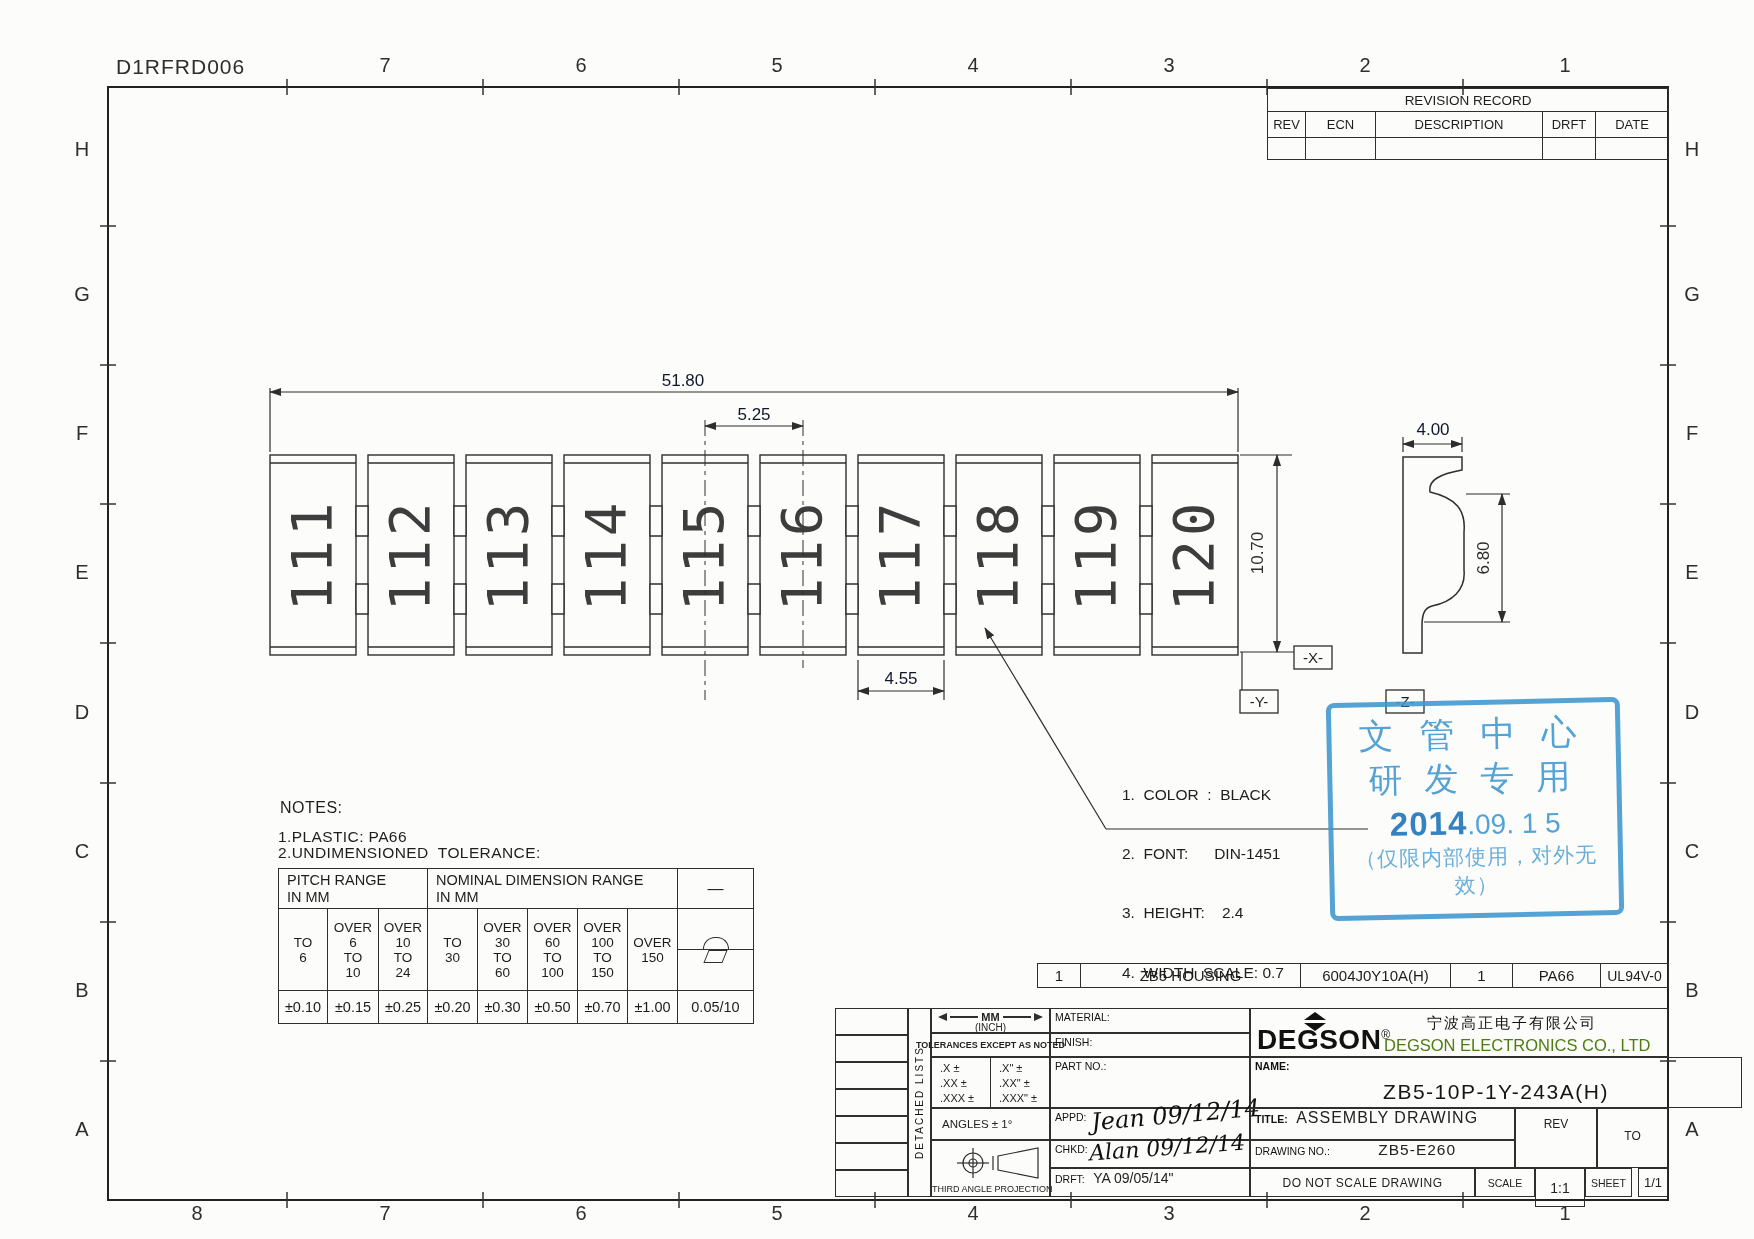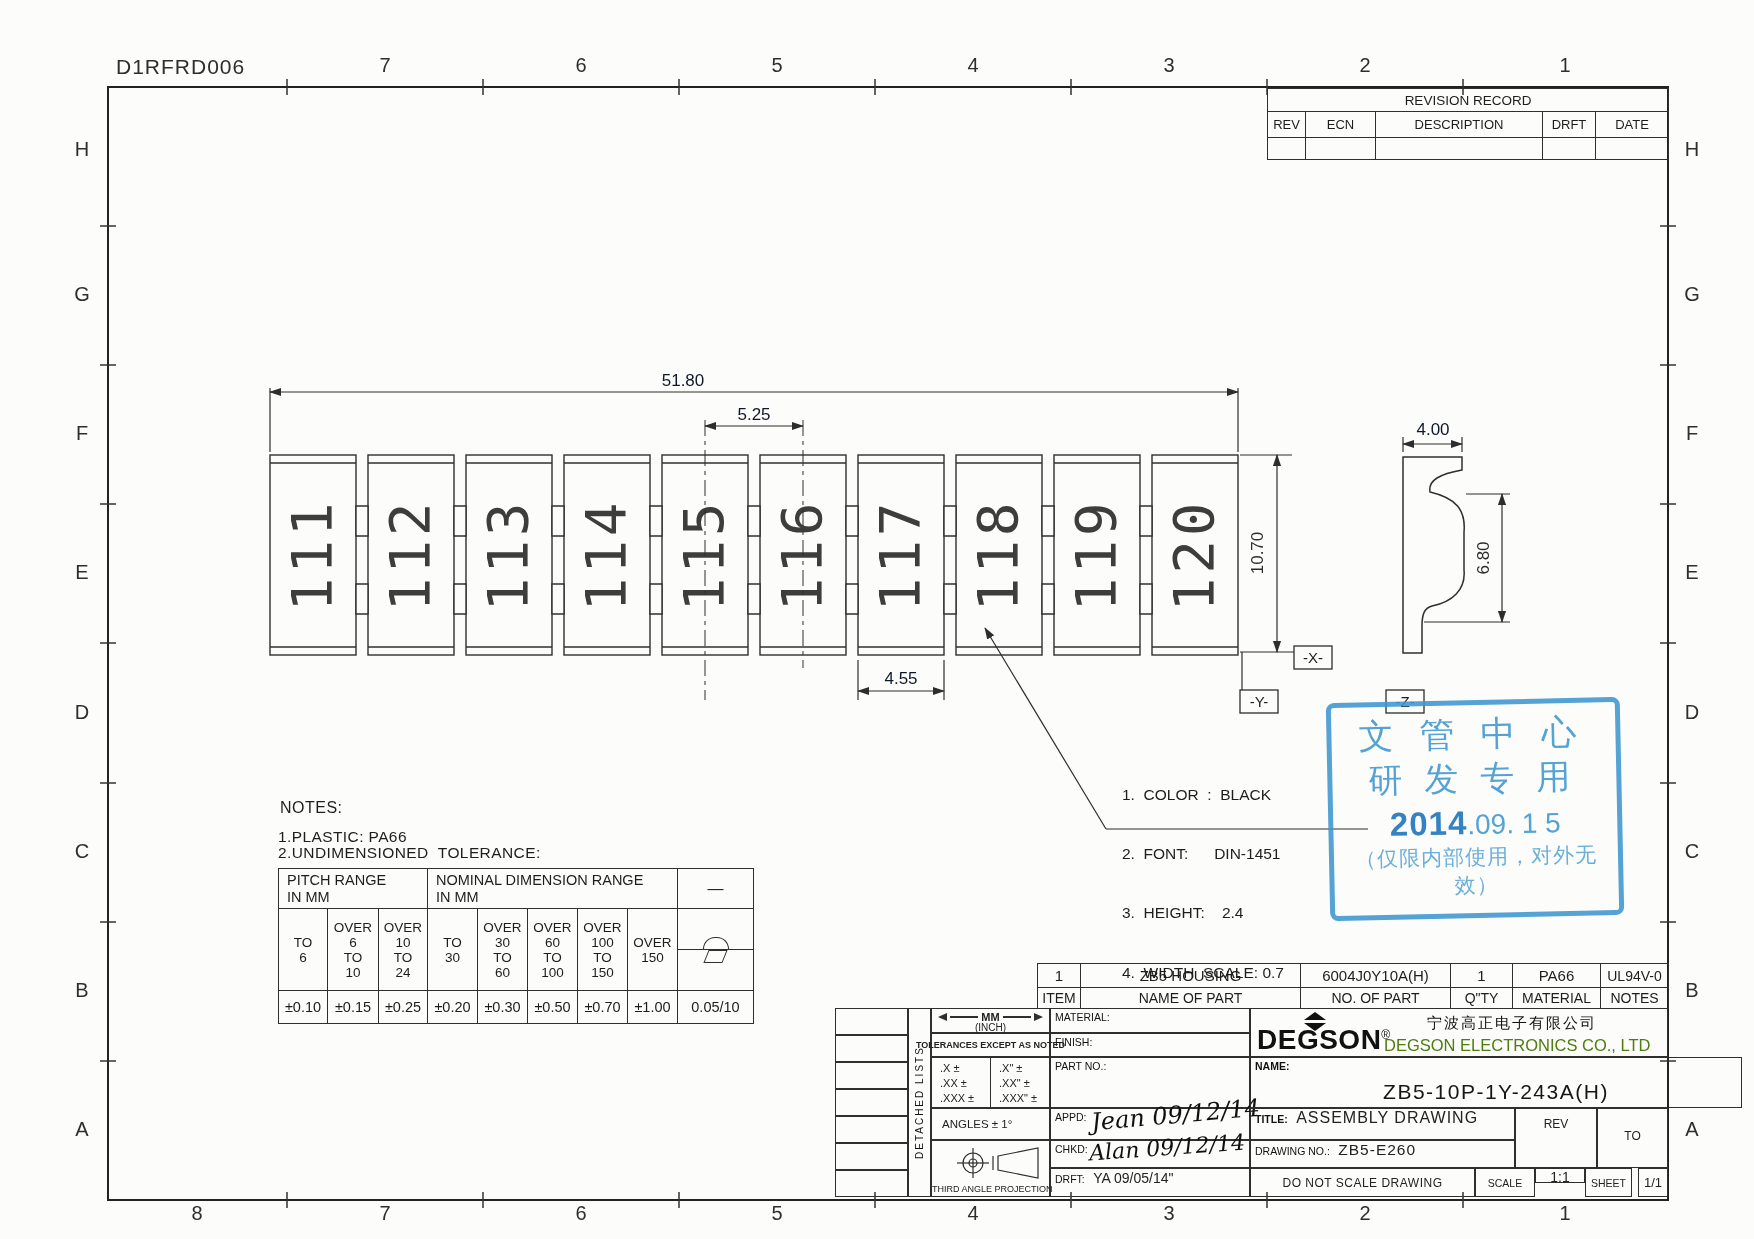--- a/index.html
+++ b/index.html
@@ -346,28 +346,20 @@
       </colgroup>
     <tbody>
         <tr style="height:24px">
       <td style="font-size:15px">1</td>
       <td style="font-size:15px">ZB5 HOUSING</td>
       <td style="font-size:15px">6004J0Y10A(H)</td>
       <td style="font-size:15px">1</td>
       <td style="font-size:15px">PA66</td>
       <td style="font-size:14px">UL94V-0</td>
     </tr>
-    <tr style="height:21px">
-      <td style="font-size:14px">ITEM</td>
-      <td style="font-size:14px">NAME OF PART</td>
-      <td style="font-size:14px">NO. OF PART</td>
-      <td style="font-size:14px">Q"TY</td>
-      <td style="font-size:14px">MATERIAL</td>
-      <td style="font-size:14px">NOTES</td>
-    </tr>
   </tbody>
     </table>
 
   <div class="cell" style="left:835px;top:1008px;width:73px;height:27px"></div>
   <div class="cell" style="left:835px;top:1035px;width:73px;height:27px"></div>
   <div class="cell" style="left:835px;top:1062px;width:73px;height:27px"></div>
   <div class="cell" style="left:835px;top:1089px;width:73px;height:27px"></div>
   <div class="cell" style="left:835px;top:1116px;width:73px;height:27px"></div>
   <div class="cell" style="left:835px;top:1143px;width:73px;height:27px"></div>
   <div class="cell" style="left:835px;top:1170px;width:73px;height:27px"></div>
@@ -445,29 +437,29 @@
     <span style="font-size:16px;letter-spacing:1px">ASSEMBLY DRAWING</span>
   </div>
   <div class="cell" style="left:1515px;top:1108px;width:82px;height:60px">
     <div style="text-align:center;font-size:12px;padding-top:8px">REV</div>
   </div>
   <div class="cell" style="left:1597px;top:1108px;width:71px;height:60px">
     <div style="text-align:center;font-size:12px;padding-top:20px">TO</div>
   </div>
   <div class="cell" style="left:1250px;top:1140px;width:265px;height:28px">
     <div class="lbl" style="display:inline-block">DRAWING NO.:</div>
-    <span style="font-size:15.5px;letter-spacing:1px;">ZB5-E260</span>
+    <span style="font-size:15.5px;letter-spacing:1px;margin-left:40px">ZB5-E260</span>
   </div>
   <div class="cell" style="left:1250px;top:1168px;width:225px;height:29px;display:flex;align-items:center;justify-content:center">
     <span style="font-size:12px;letter-spacing:.5px">DO NOT SCALE DRAWING</span>
   </div>
   <div class="cell" style="left:1475px;top:1168px;width:60px;height:29px;display:flex;align-items:center;justify-content:center">
     <span style="font-size:10.5px">SCALE</span>
   </div>
-  <div class="cell" style="left:1535px;top:1168px;width:50px;height:15px;display:flex;align-items:flex-start;justify-content:center">
+  <div class="cell" style="left:1535px;top:1168px;width:50px;height:39px;display:flex;align-items:center;justify-content:center">
     <span style="font-size:14px">1:1</span>
   </div>
   <div class="cell" style="left:1585px;top:1168px;width:47px;height:29px;display:flex;align-items:center;justify-content:center">
     <span style="font-size:10.5px">SHEET</span>
   </div>
   <div class="cell" style="left:1638px;top:1168px;width:30px;height:29px;display:flex;align-items:center;justify-content:center">
     <span style="font-size:13px">1/1</span>
   </div>
 
   <div class="stamp">

